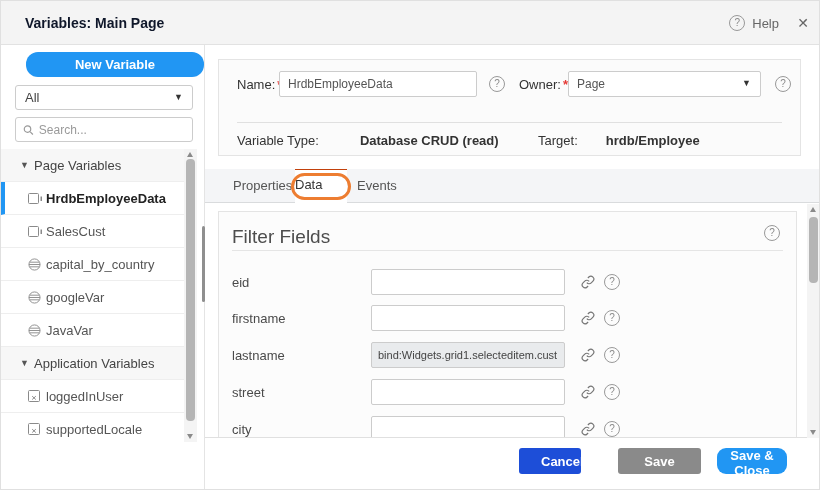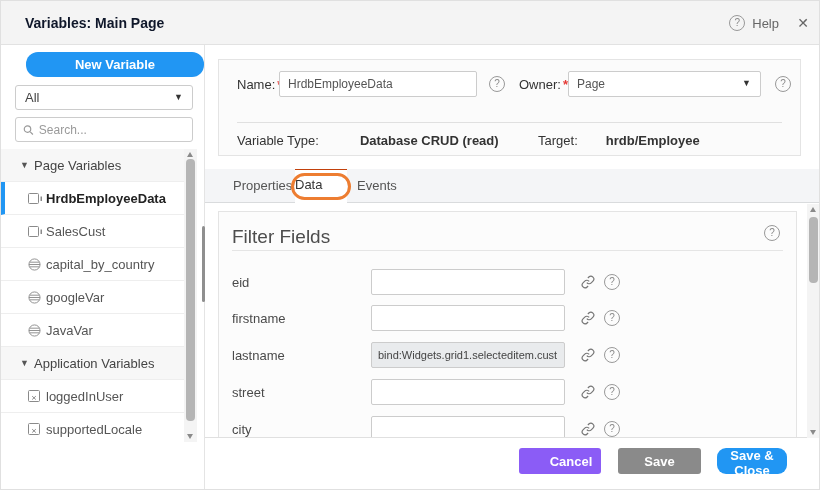--- a/index.html
+++ b/index.html
@@ -102,21 +102,21 @@
   .cf-div { position:absolute; left:13px; right:13px; top:38px; height:1px; background:#e5e5e5; }
   .frow-lbl { position:absolute; left:13px; font-size:13px; color:#4a4a4a; }
   .frow-inp { position:absolute; left:152px; width:194px; height:26px; }
   .frow-inp.bound { background:#e9ebed; font-size:11px; color:#444; padding:0 6px; }
   .frow-link { position:absolute; left:362px; width:16px; height:16px; cursor:pointer;
                display:flex; align-items:center; }
   .frow-help { position:absolute; left:385px; }
   
   .fbtn { position:absolute; top:447px; height:26px; border:none; border-radius:3px;
           color:#fff; font-weight:bold; font-size:13px; cursor:pointer; font-family:inherit; }
-  .fbtn-cancel { left:518px; width:82px; background:#8b5cf6;padding-left:22px; }
+  .fbtn-cancel { left:518px; width:62px; background:#1d4ed8;padding-left:22px; }
   .fbtn-save { left:617px; width:83px; background:#8a8a8a; }
   .fbtn-sc { left:716px; width:70px; background:#2196f3;border-radius:9px; }
 </style>
 </head>
 <body>
 
 <div class="window">
 
   <div class="hdr">
     <div class="hdr-title">Variables: Main Page</div>

